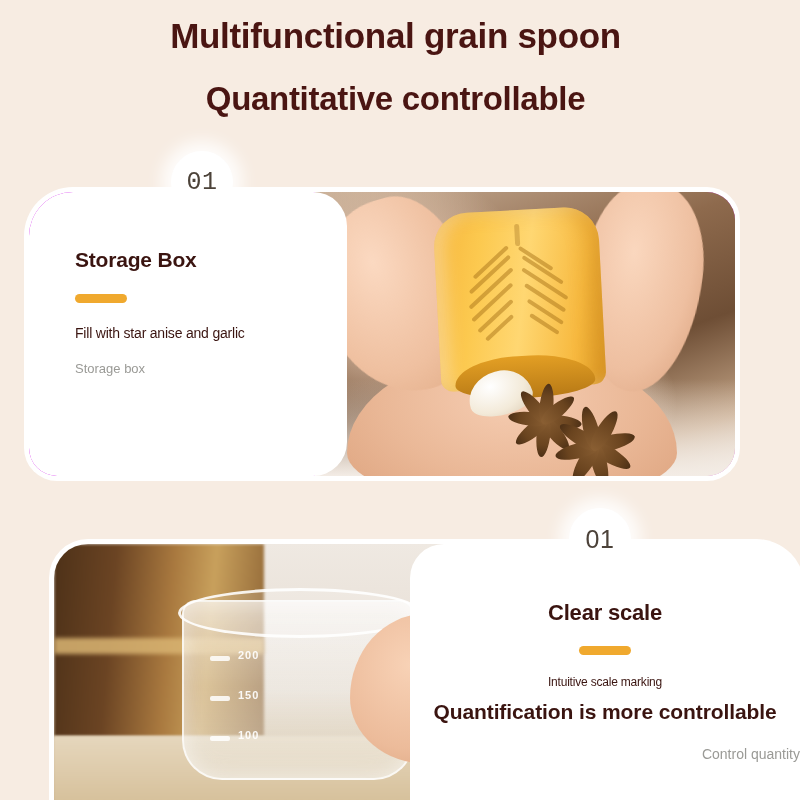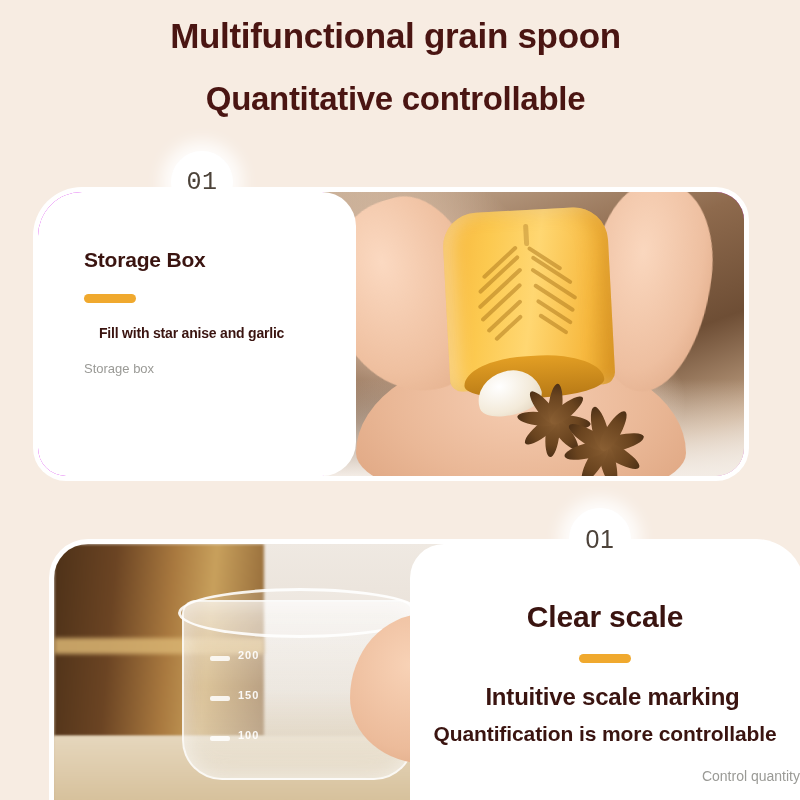--- a/index.html
+++ b/index.html
@@ -20,21 +20,21 @@
   .title-2 {
     font-size:33px; font-weight:bold; color:#4a1512;
     letter-spacing:-0.3px; margin-top:24px; white-space:nowrap;
   }
 
   
   .card { position:absolute; }
 
   
   #card1 {
-    left:38px; top:192px; width:706px; height:284px;
+    left:29px; top:192px; width:706px; height:284px;
     border-radius:44px 28px 28px 28px;
     overflow:hidden;
     background:#d946ef;
     box-shadow:0 0 0 5px #ffffff;
   }
   #card1 .photo {
     position:absolute; right:0; top:0; width:420px; height:100%;
     background:
       radial-gradient(ellipse 150px 120px at 64% 74%, rgba(255,232,214,0.95) 0%, rgba(255,232,214,0) 62%),
       radial-gradient(ellipse 210px 200px at 20% 38%, #fadfcb 0%, rgba(250,223,203,0) 66%),
@@ -117,21 +117,21 @@
     border-radius:44px 34px 34px 28px;
     z-index:3;
   }
   #card1 .panel-inner { padding:56px 22px 0 46px; }
 
   .h2 { font-size:21px; font-weight:bold; color:#3a1410; letter-spacing:-0.2px; }
   .pill {
     width:52px; height:9px; border-radius:6px; background:#f0a92e;
     margin:22px 0 0 0;
   }
-  .lead { font-size:14px; font-weight:bold; color:#3a1410; margin-top:22px; letter-spacing:-0.2px;margin-left:15px; }
+  .lead { font-size:14px; font-weight:normal; color:#3a1410; margin-top:22px; letter-spacing:-0.2px; }
   .body { font-size:11.5px; font-weight:bold; color:#3a1410; line-height:1.32; margin-top:7px; letter-spacing:-0.1px; }
   .caption { font-size:13px; color:#9a9a96; margin-top:20px; }
 
   
   .badge {
     position:absolute; width:62px; height:62px; border-radius:50%;
     background:#ffffff; z-index:6;
     display:flex; align-items:center; justify-content:center;
     font-size:25px; color:#4c4239; letter-spacing:0.5px;
     box-shadow:0 0 16px 10px rgba(255,255,255,0.85);
@@ -192,23 +192,23 @@
     border-radius:50% 46% 48% 52%/56% 50% 50% 44%;
     filter:blur(0.6px);
   }
   #card2 .panel {
     position:absolute; right:0; top:0; width:390px; height:100%;
     background:#ffffff;
     border-radius:34px 44px 0 0;
     z-index:3;
   }
   #card2 .panel-inner { padding:56px 0 0 0; text-align:center; }
-  #card2 .h2 { font-size:30px; }
+  #card2 .h2 { font-size:22px; }
   #card2 .pill { margin:20px auto 0 auto; }
-  #card2 .lead { font-size:24px; margin-top:20px; }
+  #card2 .lead { font-size:12px; margin-top:20px; }
   #card2 .body { font-size:21px; margin-top:9px; }
   #card2 .caption { font-size:14px; margin-top:20px;text-align:right; }
 </style>
 </head>
 <body>
 
 <div class="header">
   <div class="title-1">Multifunctional grain spoon</div>
   <div class="title-2">Quantitative controllable</div>
 </div>

